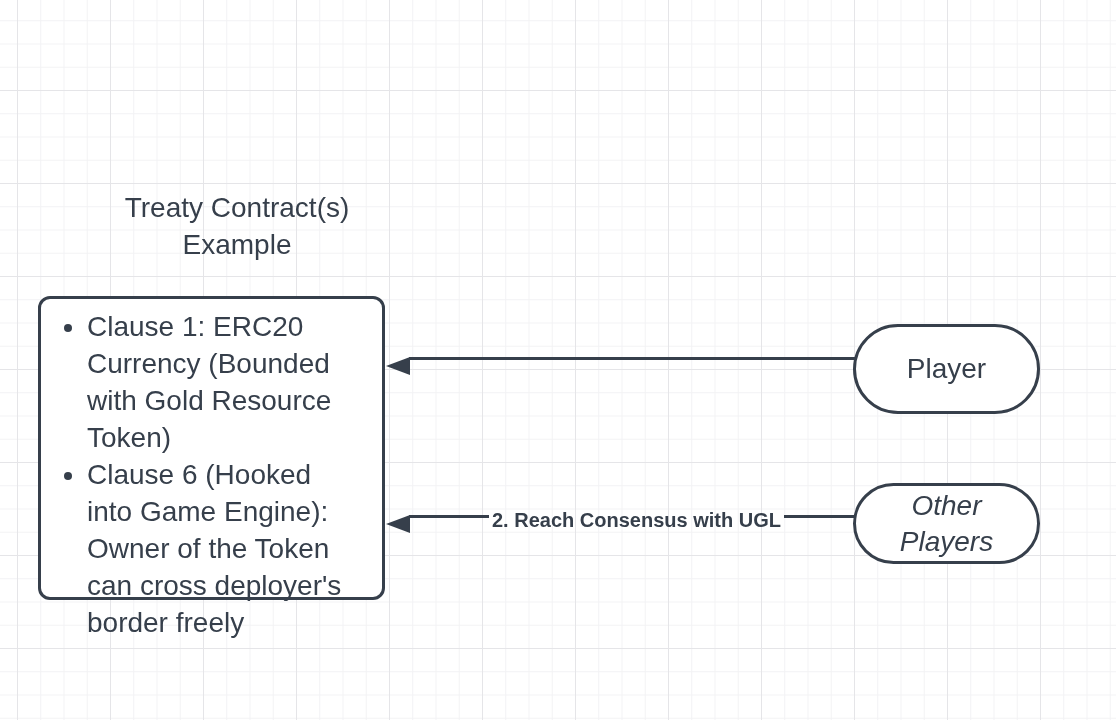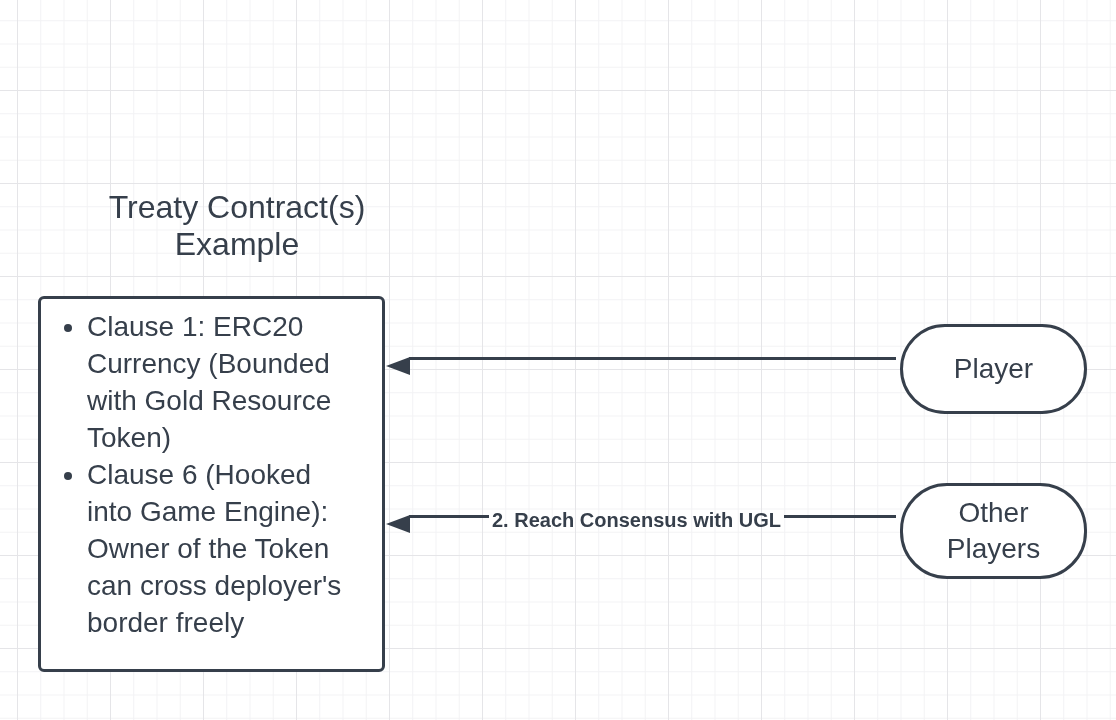--- a/index.html
+++ b/index.html
@@ -28,45 +28,45 @@
     background-position:17px 90px, 17px 90px, 17px 90px, 17px 90px;
   }
 
   .diagram-title{
     position:absolute;left:343px;top:65px;width:500px;
     text-align:center;font-size:30px;font-weight:bold;line-height:37px;
   }
 
   .contracts-label{
     position:absolute;left:87px;top:189px;width:300px;
-    text-align:center;font-size:32px;line-height:37px;
+    text-align:center;font-size:28px;line-height:37px;
   }
 
   .clause-box{
-    position:absolute;left:38px;top:296px;width:347px;height:376px;
+    position:absolute;left:38px;top:296px;width:347px;height:304px;
     background:var(--node-fill);
     border:3px solid var(--stroke);
-    border-radius:6px;
+    border-radius:12px;
   }
   .clause-box ul{
     margin:0;padding:9px 0 0 46px;width:272px;
     font-size:28px;line-height:37px;
     box-sizing:content-box;
   }
   .clause-box li{margin:0;padding:0;}
 
   .pill{
-    position:absolute;left:900px;width:187px;
+    position:absolute;left:853px;width:187px;
     background:var(--node-fill);
     border:3px solid var(--stroke);
     display:flex;align-items:center;justify-content:center;
     font-size:28px;line-height:36px;text-align:center;
   }
   .pill-player{top:324px;height:90px;border-radius:45px;}
-  .pill-other{top:483px;height:96px;border-radius:47px;}
+  .pill-other{top:483px;height:81px;border-radius:47px;font-style:italic;}
   .pill-text-narrow{display:inline-block;max-width:130px;}
 
   .edge{
     position:absolute;display:flex;align-items:flex-start;height:26px;
   }
   .edge-deploy{left:386px;top:357px;width:510px;}
   .edge-consensus{left:386px;top:515px;width:510px;}
   .arrowhead{
     width:0;height:0;flex:none;
     border-top:9px solid transparent;

